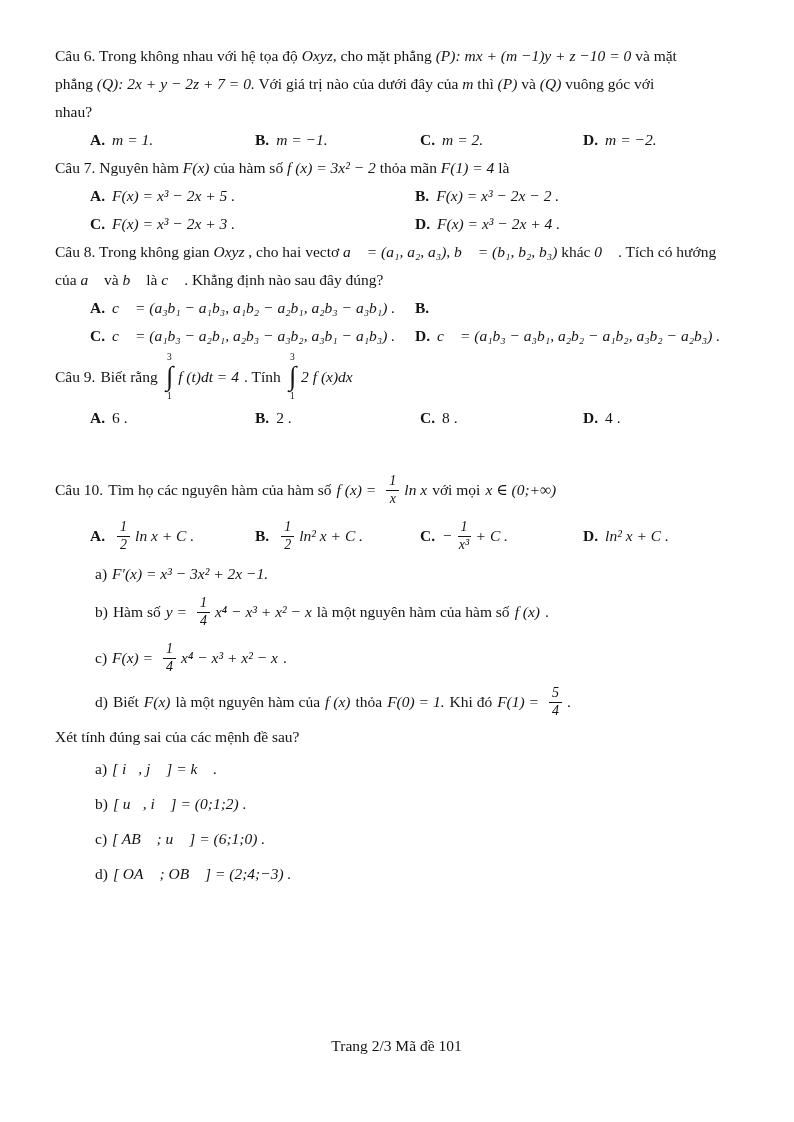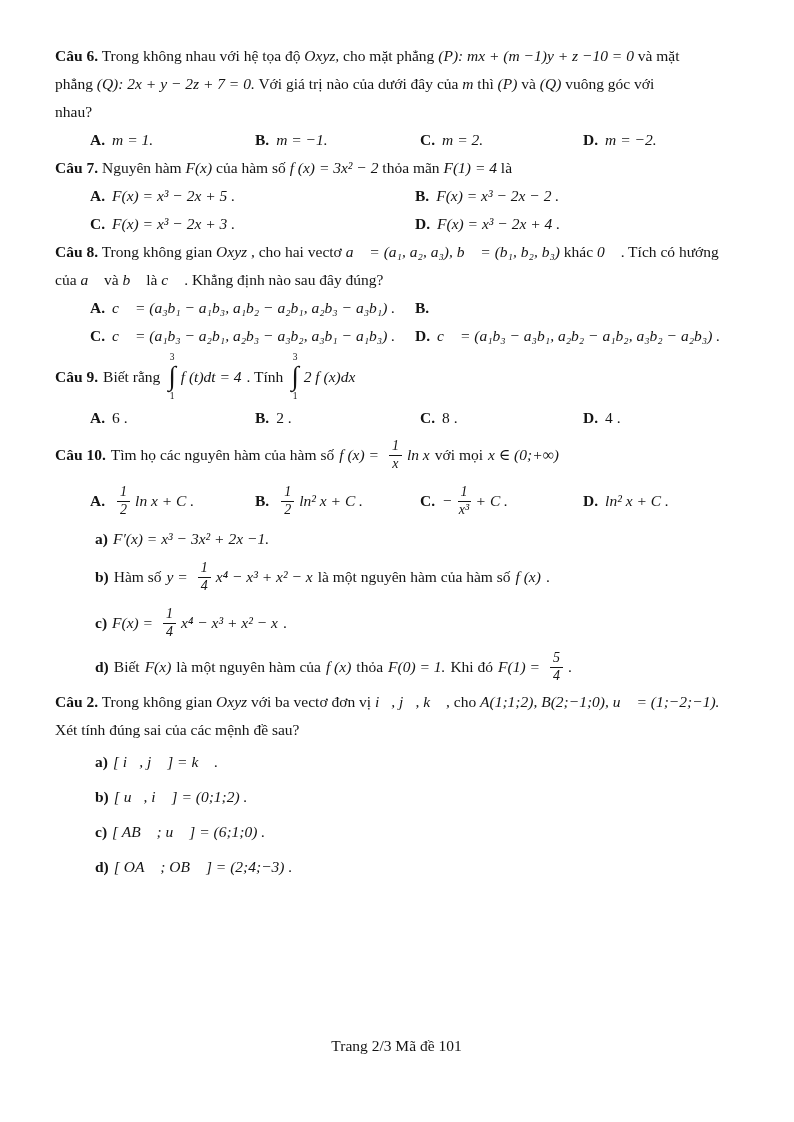--- a/index.html
+++ b/index.html
@@ -4,35 +4,35 @@
 <style>
   html,body { margin:0; padding:0; }
   body {
     width:794px; height:1122px; background:#ffffff; position:relative;
     font-family:"Liberation Serif","DejaVu Serif",serif;
     font-size:15.5px; color:#141414; overflow:hidden;
   }
   .content { position:absolute; left:55px; top:42px; width:686px; }
   .ln { line-height:28px; }
   .m { font-style:italic; }
-  .b { font-weight:bold; }
+  .b { font-weight:normal; }
   .k { font-weight:bold; margin-right:7px; }
   .opts4 { display:grid; grid-template-columns:165px 165px 163px auto; padding-left:35px; line-height:28px; }
   .opts2 { display:grid; grid-template-columns:325px auto; padding-left:35px; line-height:28px; }
   .optcell { display:flex; align-items:center; }
   .frac { display:inline-flex; flex-direction:column; align-items:center; vertical-align:middle; line-height:1.05; margin:0 5px; font-size:14px; }
   .frac .fnum { padding:0 3px 1px; border-bottom:1px solid #141414; }
   .frac .fden { padding-top:1px; }
   .int { display:inline-flex; flex-direction:column; align-items:center; line-height:1; vertical-align:middle; margin:0 3px; }
   .int .itop,.int .ibot { font-size:9.5px; font-style:normal; }
   .int .iglyph { font-size:27px; height:29px; }
   .mathrow { display:flex; align-items:center; }
   .mathrow > span { margin-right:5px; }
   .q9line { height:54px; }
-  .q10line { height:46px; }
+  .q10line { height:46px;margin-top:35px; }
   .q10opts { display:grid; grid-template-columns:165px 165px 163px auto; padding-left:35px; }
   .q10opts .optcell { height:46px; }
   .p2item { display:flex; align-items:center; padding-left:40px; }
   .p2item > span { margin-right:5px; }
   .h30 { height:30px; } .h46 { height:46px; } .h42 { height:42px; } .h35 { height:35px; }
   .footer { position:absolute; left:0; top:1036px; width:793px; text-align:center; line-height:20px; }
 </style>
 </head>
 <body>
 
@@ -231,21 +231,20 @@
         <span class="m">F(1) =</span>
         <span class="frac m">
           <span class="fnum">5</span>
           <span class="fden">4</span>
         </span>
         <span>.</span>
       </div>
   </section>
 
   <section>
-    <div class="ln"><span class="b">Câu 2.</span> <span>Trong không gian </span><span class="m">Oxyz</span><span> với ba vectơ đơn vị </span><span class="m">i⃗, j⃗, k⃗</span><span> , cho </span><span class="m">A(1;1;2), B(2;−1;0), u⃗ = (1;−2;−1).</span></div>
     <div class="ln">Xét tính đúng sai của các mệnh đề sau?</div>
     <div class="p2item h35">
         <span class="b">a)</span>
         <span class="m">[ i⃗, j⃗ ] = k⃗ .</span>
       </div>
     <div class="p2item h35">
         <span class="b">b)</span>
         <span class="m">[ u⃗, i⃗ ] = (0;1;2) .</span>
       </div>
     <div class="p2item h35">

